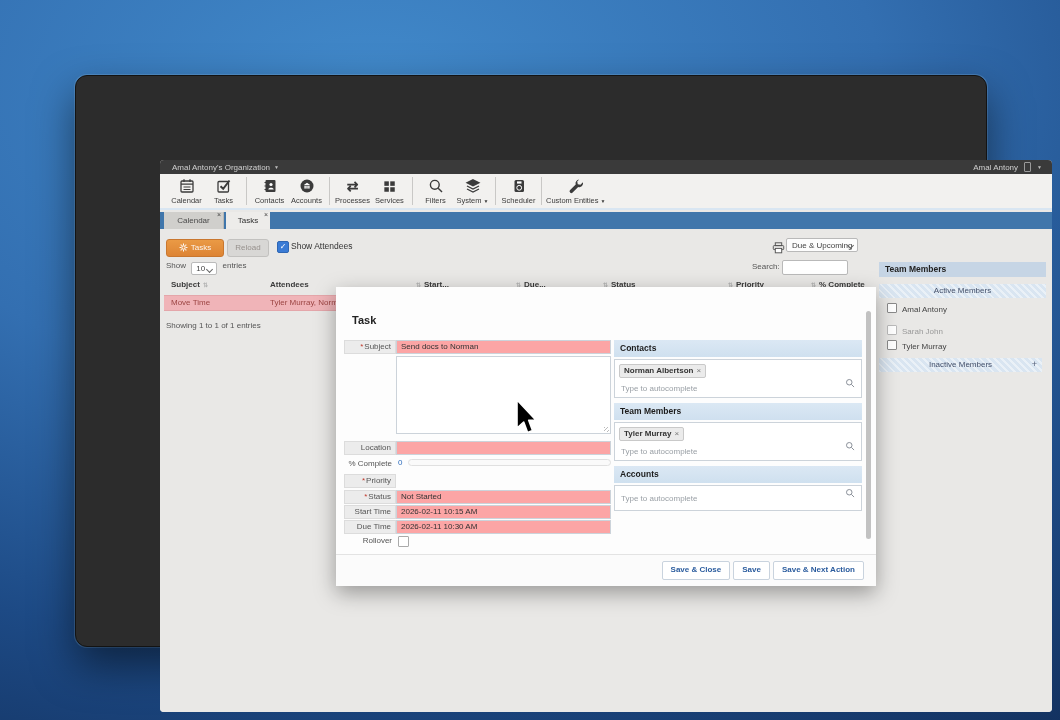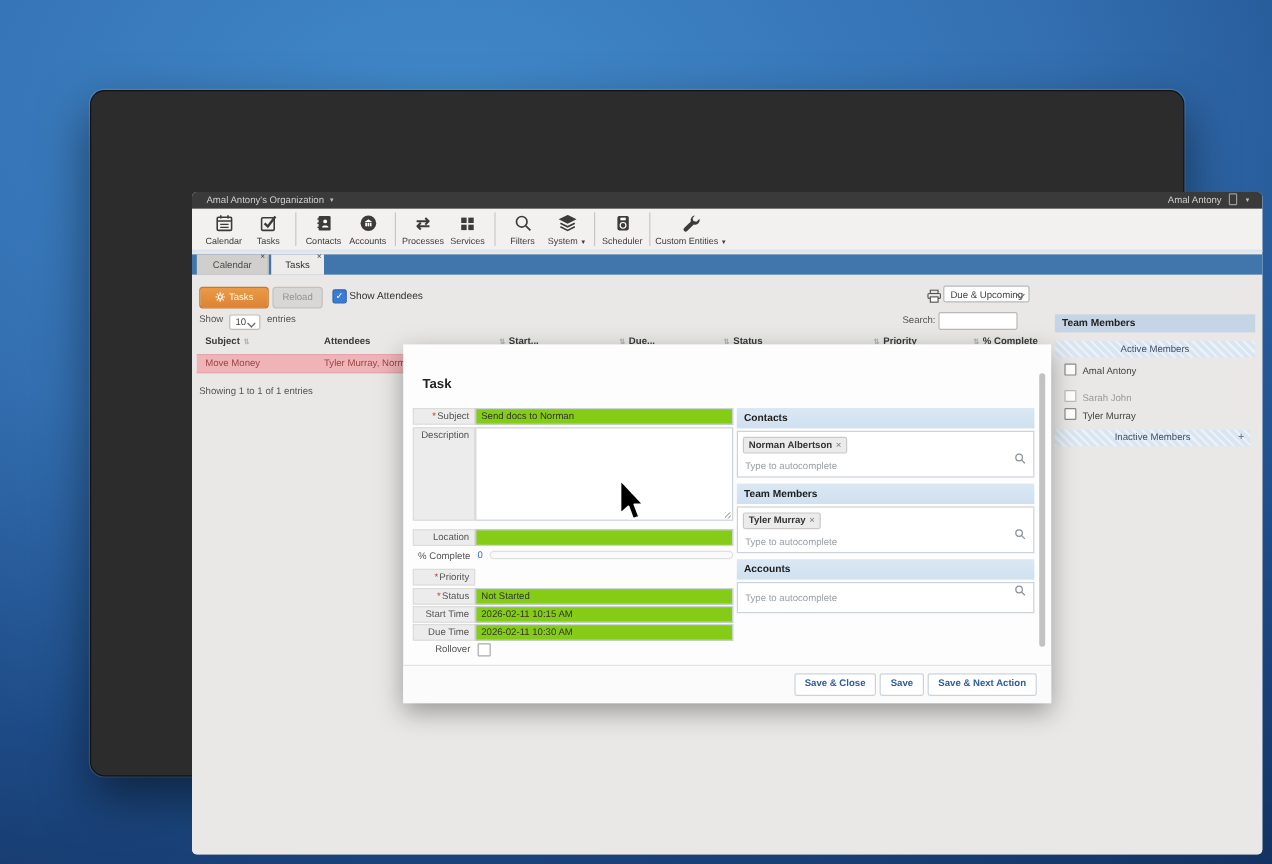--- a/index.html
+++ b/index.html
@@ -76,21 +76,21 @@
     font-size:8.5px;font-weight:bold;line-height:16px;}
   .m-title .t{margin-left:8px;}
   .mbtn{position:absolute;top:3px;width:10px;height:10px;border:1px solid #fff;box-sizing:border-box;
     color:#fff;font-size:8px;line-height:8px;text-align:center;}
   .mbtn.max{right:22px;} .mbtn.cls{right:7px;}
   .mbtn.max .sq{display:block;width:4px;height:3px;border:1px solid #fff;margin:1.5px auto 0;}
   .m-head{position:absolute;left:16px;top:27px;font-size:11px;font-weight:bold;color:#222;}
   .flabel{position:absolute;left:8px;width:52px;height:14px;background:#ececec;border:1px solid #dcdcdc;
     box-sizing:border-box;font-size:8px;color:#555;line-height:12px;text-align:right;padding-right:4px;}
   .req{color:#c0392b;margin-right:1px;}
-  .finput{position:absolute;left:60px;width:215px;height:14px;background:#84cc16;border:1px solid #ccd3da;
+  .finput{position:absolute;left:60px;width:215px;height:14px;background:#fca5a5;border:1px solid #ccd3da;
     box-sizing:border-box;font-size:8px;color:#333;line-height:12px;padding:0 4px;}
   .finput.focused{border:2px solid #2b2b2b;line-height:10px;}
   .ftextarea{position:absolute;left:60px;top:69px;width:215px;height:78px;background:#fff;border:1px solid #ccd3da;box-sizing:border-box;}
   .grip{position:absolute;right:1px;bottom:1px;width:5px;height:5px;
     background:repeating-linear-gradient(135deg,#bbb 0 1px,transparent 1px 2.5px);}
   .pct-val{position:absolute;left:62px;top:171px;font-size:8px;color:#2e6dbd;}
   .pct-track{position:absolute;left:72px;top:172px;width:203px;height:7px;background:#fafafa;border:1px solid #e0e0e0;border-radius:4px;box-sizing:border-box;}
   .rollover-cb{position:absolute;left:62px;top:249px;width:9px;height:9px;background:#fff;border:1px solid #aaa;border-radius:1px;}
   
   .sec-hd{position:absolute;left:278px;width:248px;height:17px;background:linear-gradient(#dbe8f4,#cfe0ef);
@@ -283,21 +283,21 @@
 
         <span class="th" style="left:11px"><span>Subject</span><span class="sort">⇅</span></span>
         <span class="th" style="left:110px"><span>Attendees</span></span>
         <span class="th" style="left:256px"><span class="sort" style="margin:0 3px 0 0">⇅</span><span>Start...</span></span>
         <span class="th" style="left:356px"><span class="sort" style="margin:0 3px 0 0">⇅</span><span>Due...</span></span>
         <span class="th" style="left:443px"><span class="sort" style="margin:0 3px 0 0">⇅</span><span>Status</span></span>
         <span class="th" style="left:568px"><span class="sort" style="margin:0 3px 0 0">⇅</span><span>Priority</span></span>
         <span class="th" style="left:651px"><span class="sort" style="margin:0 3px 0 0">⇅</span><span>% Complete</span></span>
 
         <div class="trow">
-          <span style="left:7px">Move Money</span>
+          <span style="left:7px">Move Time</span>
           <span style="left:106px">Tyler Murray, Norma...</span>
         </div>
         <div class="summary">Showing 1 to 1 of 1 entries</div>
 
         <div class="team">
           <div class="team-hd">Team Members</div>
           <div class="team-sub">Active Members</div>
           <div class="team-item">
             <span class="cb"></span><span>Amal Antony</span>
           </div>
@@ -313,21 +313,20 @@
           </div>
         </div>
       </div>
 
       <div class="modal">
         <div class="m-head">Task</div>
 
         <div class="flabel" style="top:53px"><span class="req">*</span><span>Subject</span></div>
         <div class="finput" style="top:53px">Send docs to Norman</div>
 
-        <div class="flabel" style="top:69px;height:78px"><span>Description</span></div>
         <div class="ftextarea">
             <span class="grip"></span>
           </div>
 
         <div class="flabel" style="top:154px"><span>Location</span></div>
         <div class="finput" style="top:154px"></div>
 
         <div class="flabel" style="top:171px;background:none;border:none"><span>% Complete</span></div>
         <span class="pct-val">0</span>
         <div class="pct-track"></div>

